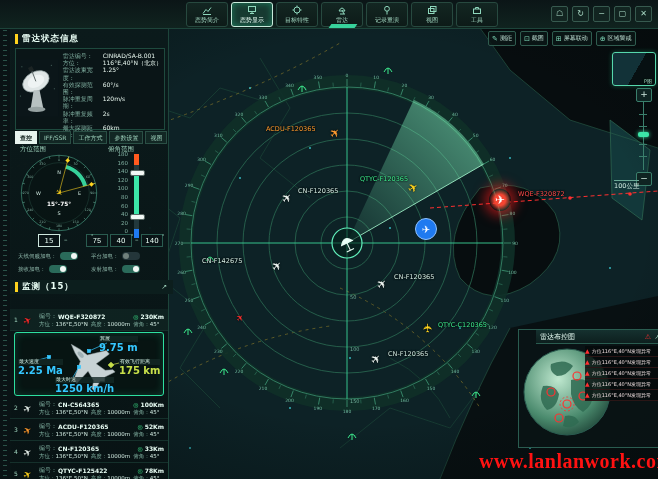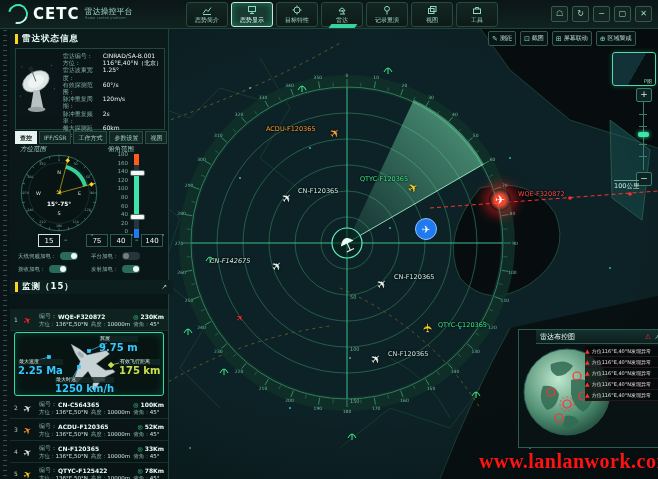--- a/index.html
+++ b/index.html
@@ -82,21 +82,21 @@
   #dishimg{width:58px;height:78px;}
   #radar-fields{flex:1;padding:3px 2px 3px 4px;display:flex;flex-direction:column;justify-content:space-between;}
   .rfrow{display:flex;font-size:6px;line-height:1.2;}
   .rflabel{color:#7fae9f;width:40px;flex:none;}
   .rfval{color:#e8f7ef;white-space:nowrap;}
   #ltabs{position:absolute;left:5px;top:103px;display:flex;gap:2px;}
   .ltab{height:11px;line-height:11px;padding:0 4px;font-size:6px;background:#122724;
     border:1px solid #2a4f45;color:#9fd3bd;cursor:pointer;}
   .ltab.active{background:#e8f4ef;color:#0a1a16;font-weight:bold;border-color:#e8f4ef;}
   .ctl-title{position:absolute;top:117px;font-size:6.5px;color:#9fd3bd;}
-  #az-title{left:10px;font-style:italic;} #el-title{left:98px;}
+  #az-title{left:10px;} #el-title{left:98px;}
   #compass{position:absolute;left:8px;top:124px;}
   #elev{position:absolute;left:96px;top:126px;width:58px;height:84px;}
   .ellab{position:absolute;right:36px;width:16px;text-align:right;font-size:5.5px;color:#7fae9f;}
   #eltrack{position:absolute;left:28px;top:0;width:5px;height:84px;background:#22383c;border-radius:2px;}
   .elseg{position:absolute;left:0;width:5px;}
   #elh1,#elh2{position:absolute;left:24px;width:13px;height:4px;background:#f2f8f5;border:1px solid #5a6a66;
     border-radius:2px;cursor:pointer;}
   #inputsrow{position:absolute;left:0;top:206px;width:158px;height:13px;font-size:7px;}
   .rin{position:absolute;top:0;width:20px;height:11px;background:#0a1517;border:1px solid #2a5c50;
     color:#eafff6;font-size:7px;text-align:center;padding:0;font-family:"DejaVu Sans",sans-serif;}
@@ -388,21 +388,21 @@
   <div class="plane" style="color: rgb(255, 155, 47); transform: rotate(-45deg); left: 325px; top: 105px;">✈</div>
       <span class="mlabel" style="left: 256px; top: 97px; color: rgb(255, 155, 47);">ACDU-F120365</span>
       <div class="plane" style="color: rgb(238, 246, 242); transform: rotate(-45deg); left: 277px; top: 170px;">✈</div>
       <span class="mlabel" style="left: 288px; top: 159px; color: rgb(214, 239, 230);">CN-F120365</span>
       <div class="plane" style="color: rgb(255, 212, 30); transform: rotate(-30deg); left: 403px; top: 160px;">✈</div>
       <span class="mlabel" style="left: 350px; top: 147px; color: rgb(60, 233, 140);">QTYC-F120365</span>
       <div class="glowp" style="left: 490px; top: 172px;">✈</div>
       <span class="mlabel" style="left: 508px; top: 162px; color: rgb(255, 75, 75);">WQE-F320872</span>
       <div class="badge" style="background: rgb(31, 122, 240); left: 415px; top: 200px;">✈</div>
       <div class="plane" style="color: rgb(238, 246, 242); transform: rotate(-45deg); left: 267px; top: 238px;">✈</div>
-      <span class="mlabel" style="left: 200px; top: 229px; color: rgb(214, 239, 230); font-style: italic;">CN-F142675</span>
+      <span class="mlabel" style="left: 192px; top: 229px; color: rgb(214, 239, 230);">CN-F142675</span>
       <div class="plane" style="color: rgb(238, 246, 242); transform: rotate(-45deg); left: 372px; top: 256px;">✈</div>
       <span class="mlabel" style="left: 384px; top: 245px; color: rgb(214, 239, 230);">CN-F120365</span>
       <div class="plane" style="color: rgb(255, 212, 30); transform: rotate(-90deg); left: 418px; top: 300px;">✈</div>
       <span class="mlabel" style="left: 428px; top: 293px; color: rgb(60, 233, 140);">QTYC-C120365</span>
       <div class="plane" style="color: rgb(238, 246, 242); transform: rotate(-45deg); left: 366px; top: 331px;">✈</div>
       <span class="mlabel" style="left: 378px; top: 322px; color: rgb(207, 232, 223);">CN-F120365</span>
       <div class="plane small" style="color: rgb(255, 45, 45); transform: rotate(-45deg); left: 230px; top: 290px;">✈</div>
       <div class="site" style="left: 178px; top: 299px;"><svg width="12" height="12">
           <path d="M2,9 Q6,1 10,9" fill="none" stroke="#3ce98c" stroke-width="1"></path>
           <line x1="6" y1="5" x2="6" y2="11" stroke="#3ce98c" stroke-width="1"></line>
@@ -775,28 +775,20 @@
               <b>QTYC-F125422</b>
               <span class="dist"><i>◎</i> 78Km</span>
             </div>
             <div class="l2">方位：<b>136°E,50°N</b>高度：<b>10000m</b>俯角：<b>45°</b></div>
           </div>
         </div>
       </div>
   </div>
 
   <div id="titlebar">
-    <div id="logo">
-      <span class="mark"></span>
-      <span class="word">CETC</span>
-      <span class="tcol">
-        <span class="cn">雷达操控平台</span>
-        <span class="en">Radar control platform</span>
-      </span>
-    </div>
     <div id="nav">
       <div class="nav-item">
         <svg width="10" height="10">
             <polyline points="1,8.5 4,4.5 6,6.5 9,2.5"></polyline>
             <line x1="1" y1="9.5" x2="9" y2="9.5"></line>
           </svg>
         <span>态势简介</span>
       </div>
       <div class="nav-item active">
         <svg width="10" height="10">

